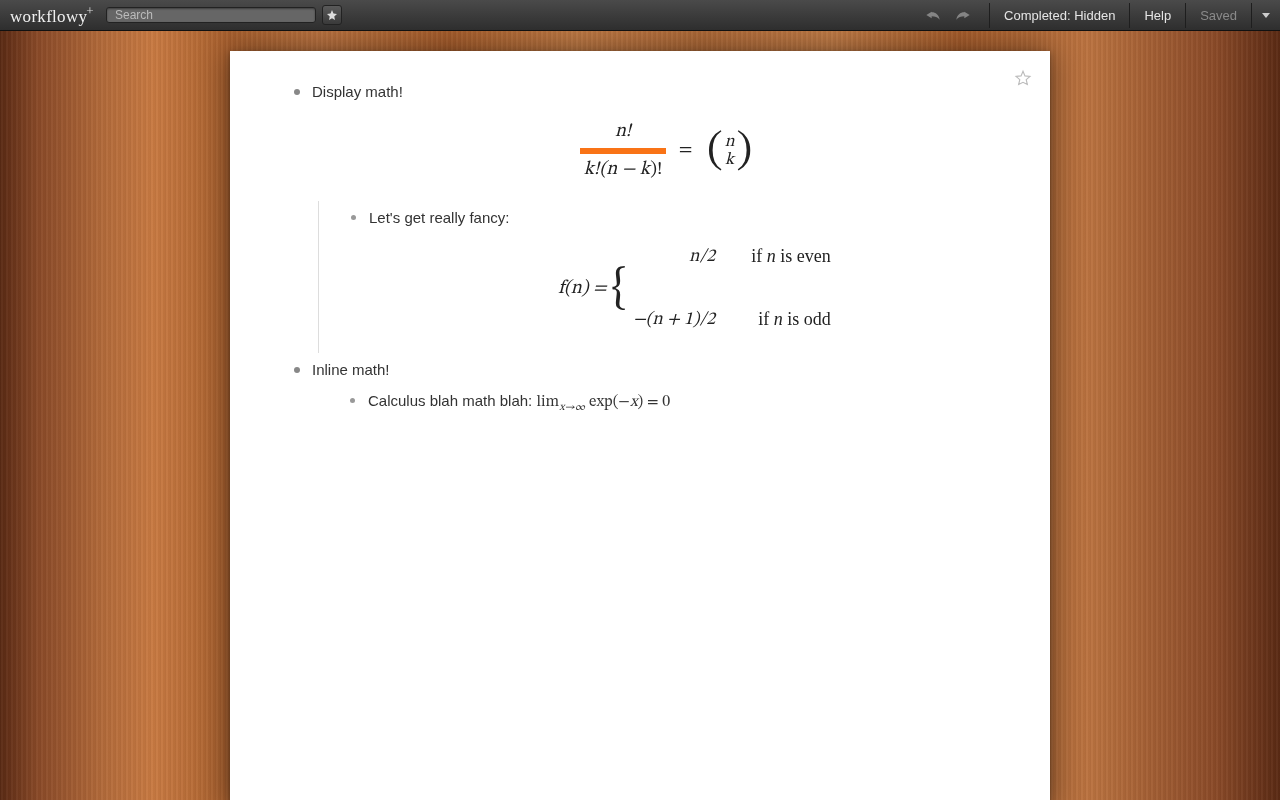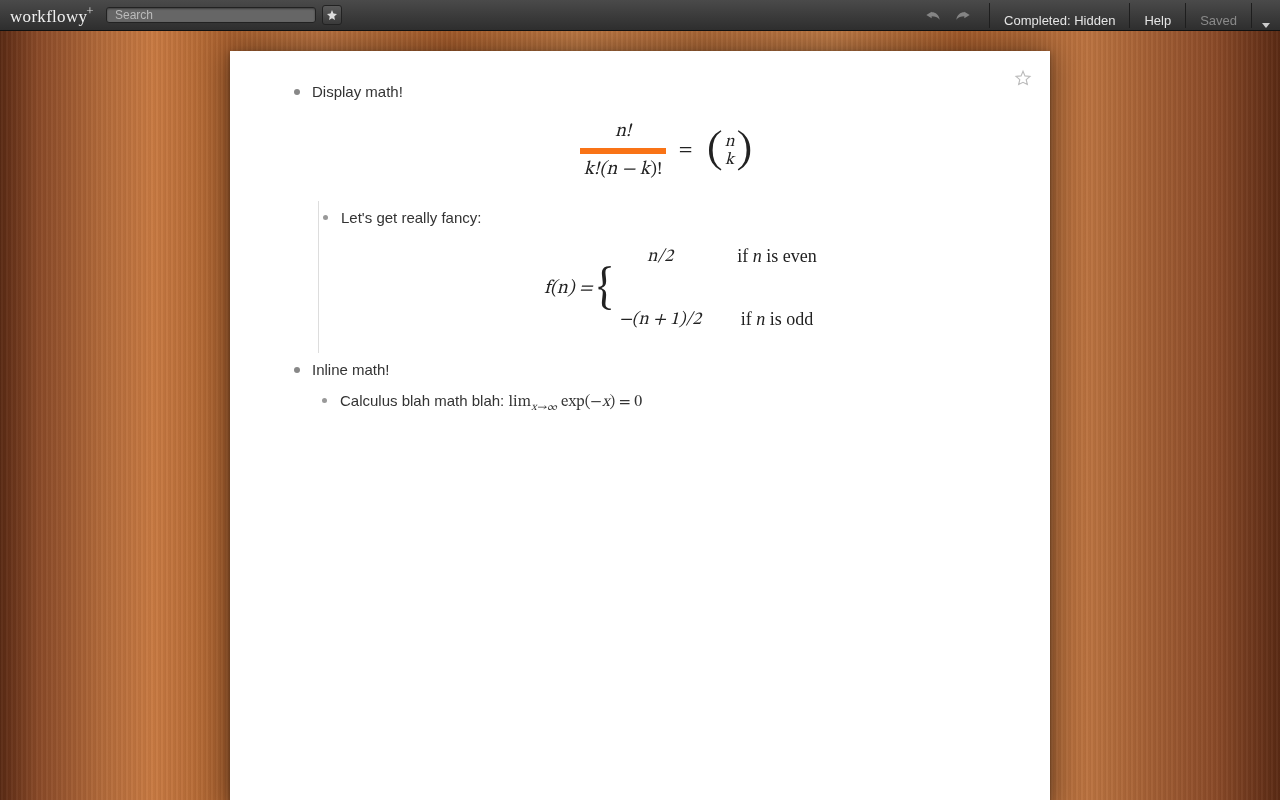--- a/index.html
+++ b/index.html
@@ -69,21 +69,21 @@
     cursor: pointer;
   }
   .star-btn svg { width: 12px; height: 12px; fill: #ddd; }
   .spacer { flex: 1; }
   .undo-redo { display: flex; gap: 14px; margin-right: 18px; opacity: 0.5; }
   .undo-redo svg { width: 16px; height: 12px; fill: #ccc; cursor: pointer; }
   .tb-btn {
     height: 25px;
     padding: 0 14px;
     border-left: 1px solid #1e1e1e;
-    display: flex; align-items: flex-end;
+    display: flex; align-items: center;
     color: #e5e5e5;
     cursor: pointer;
     font-size: 13px;
     white-space: nowrap;
   }
   .tb-btn.saved { color: #8a8a8a; }
   .tb-btn.caret { padding: 0 10px; }
   .tb-btn.caret svg { width: 8px; height: 5px; fill: #ccc; }
 
   
@@ -122,21 +122,21 @@
   }
 
   ul.outline { list-style: none; padding-left: 30px; }
   ul.outline li { position: relative; padding-left: 22px; margin-bottom: 6px; color: #333; font-size: 15px; line-height: 1.5; }
   ul.outline li::before {
     content: "";
     position: absolute; left: 4px; top: 8px;
     width: 6px; height: 6px; border-radius: 50%;
     background: #888;
   }
-  ul.outline ul { list-style: none; margin-top: 8px; border-left: 1px solid #ddd; margin-left: 6px; padding-top: 6px; padding-bottom: 4px; }
+  ul.outline ul { list-style: none; padding-left: 28px; margin-top: 8px; border-left: 1px solid #ddd; margin-left: 6px; padding-top: 6px; padding-bottom: 4px; }
   ul.outline ul.bare { border-left: none; padding-top: 0; }
   ul.outline ul li::before { background: #999; width:5px; height:5px; top:8px; }
 
   
   .display-math {
     text-align: center;
     font-family: "Cambria Math","STIX Two Math","Latin Modern Math",Georgia,serif;
     font-size: 19px;
     margin: 14px 0 16px 0;
     color: #222;
@@ -145,21 +145,21 @@
   .frac .num { display: block; padding: 0 4px 2px; }
   .frac .den { display: block; border-top: 6px solid #f97316; padding: 2px 4px 0; }
   .mi { font-style: italic; }
   .binom { display: inline-flex; align-items: center; vertical-align: middle; margin-left: 2px; }
   .paren { font-size: 44px; line-height: 0.85; font-weight: 300; }
   .binom-col { display: inline-flex; flex-direction: column; align-items: center; font-size: 17px; line-height: 1.05; padding: 0 2px;}
   .eq { margin: 0 8px; vertical-align: middle; }
 
   .cases { display: inline-flex; align-items: center; vertical-align: middle; }
   .brace { font-size: 48px; line-height: 0.8; margin-right: 6px; }
-  .cases-grid { display: grid; grid-template-columns: auto auto; column-gap: 80px; row-gap: 6px; text-align: center; font-size: 18px; gap: 36px; }
+  .cases-grid { display: grid; grid-template-columns: auto auto; column-gap: 80px; row-gap: 6px; text-align: right; font-size: 18px; gap: 36px; }
   .cases-grid .cond { font-family: Liberation Serif, serif; }
   .cases-grid .cond .mi { font-style: italic; }
 
   .inline-math { font-family: "Cambria Math","STIX Two Math","Latin Modern Math",Georgia,serif; font-size: 16px; }
   .sub { font-size: 11px; vertical-align: sub; }
 </style>
 </head>
 <body>
 
 <div class="topbar">

